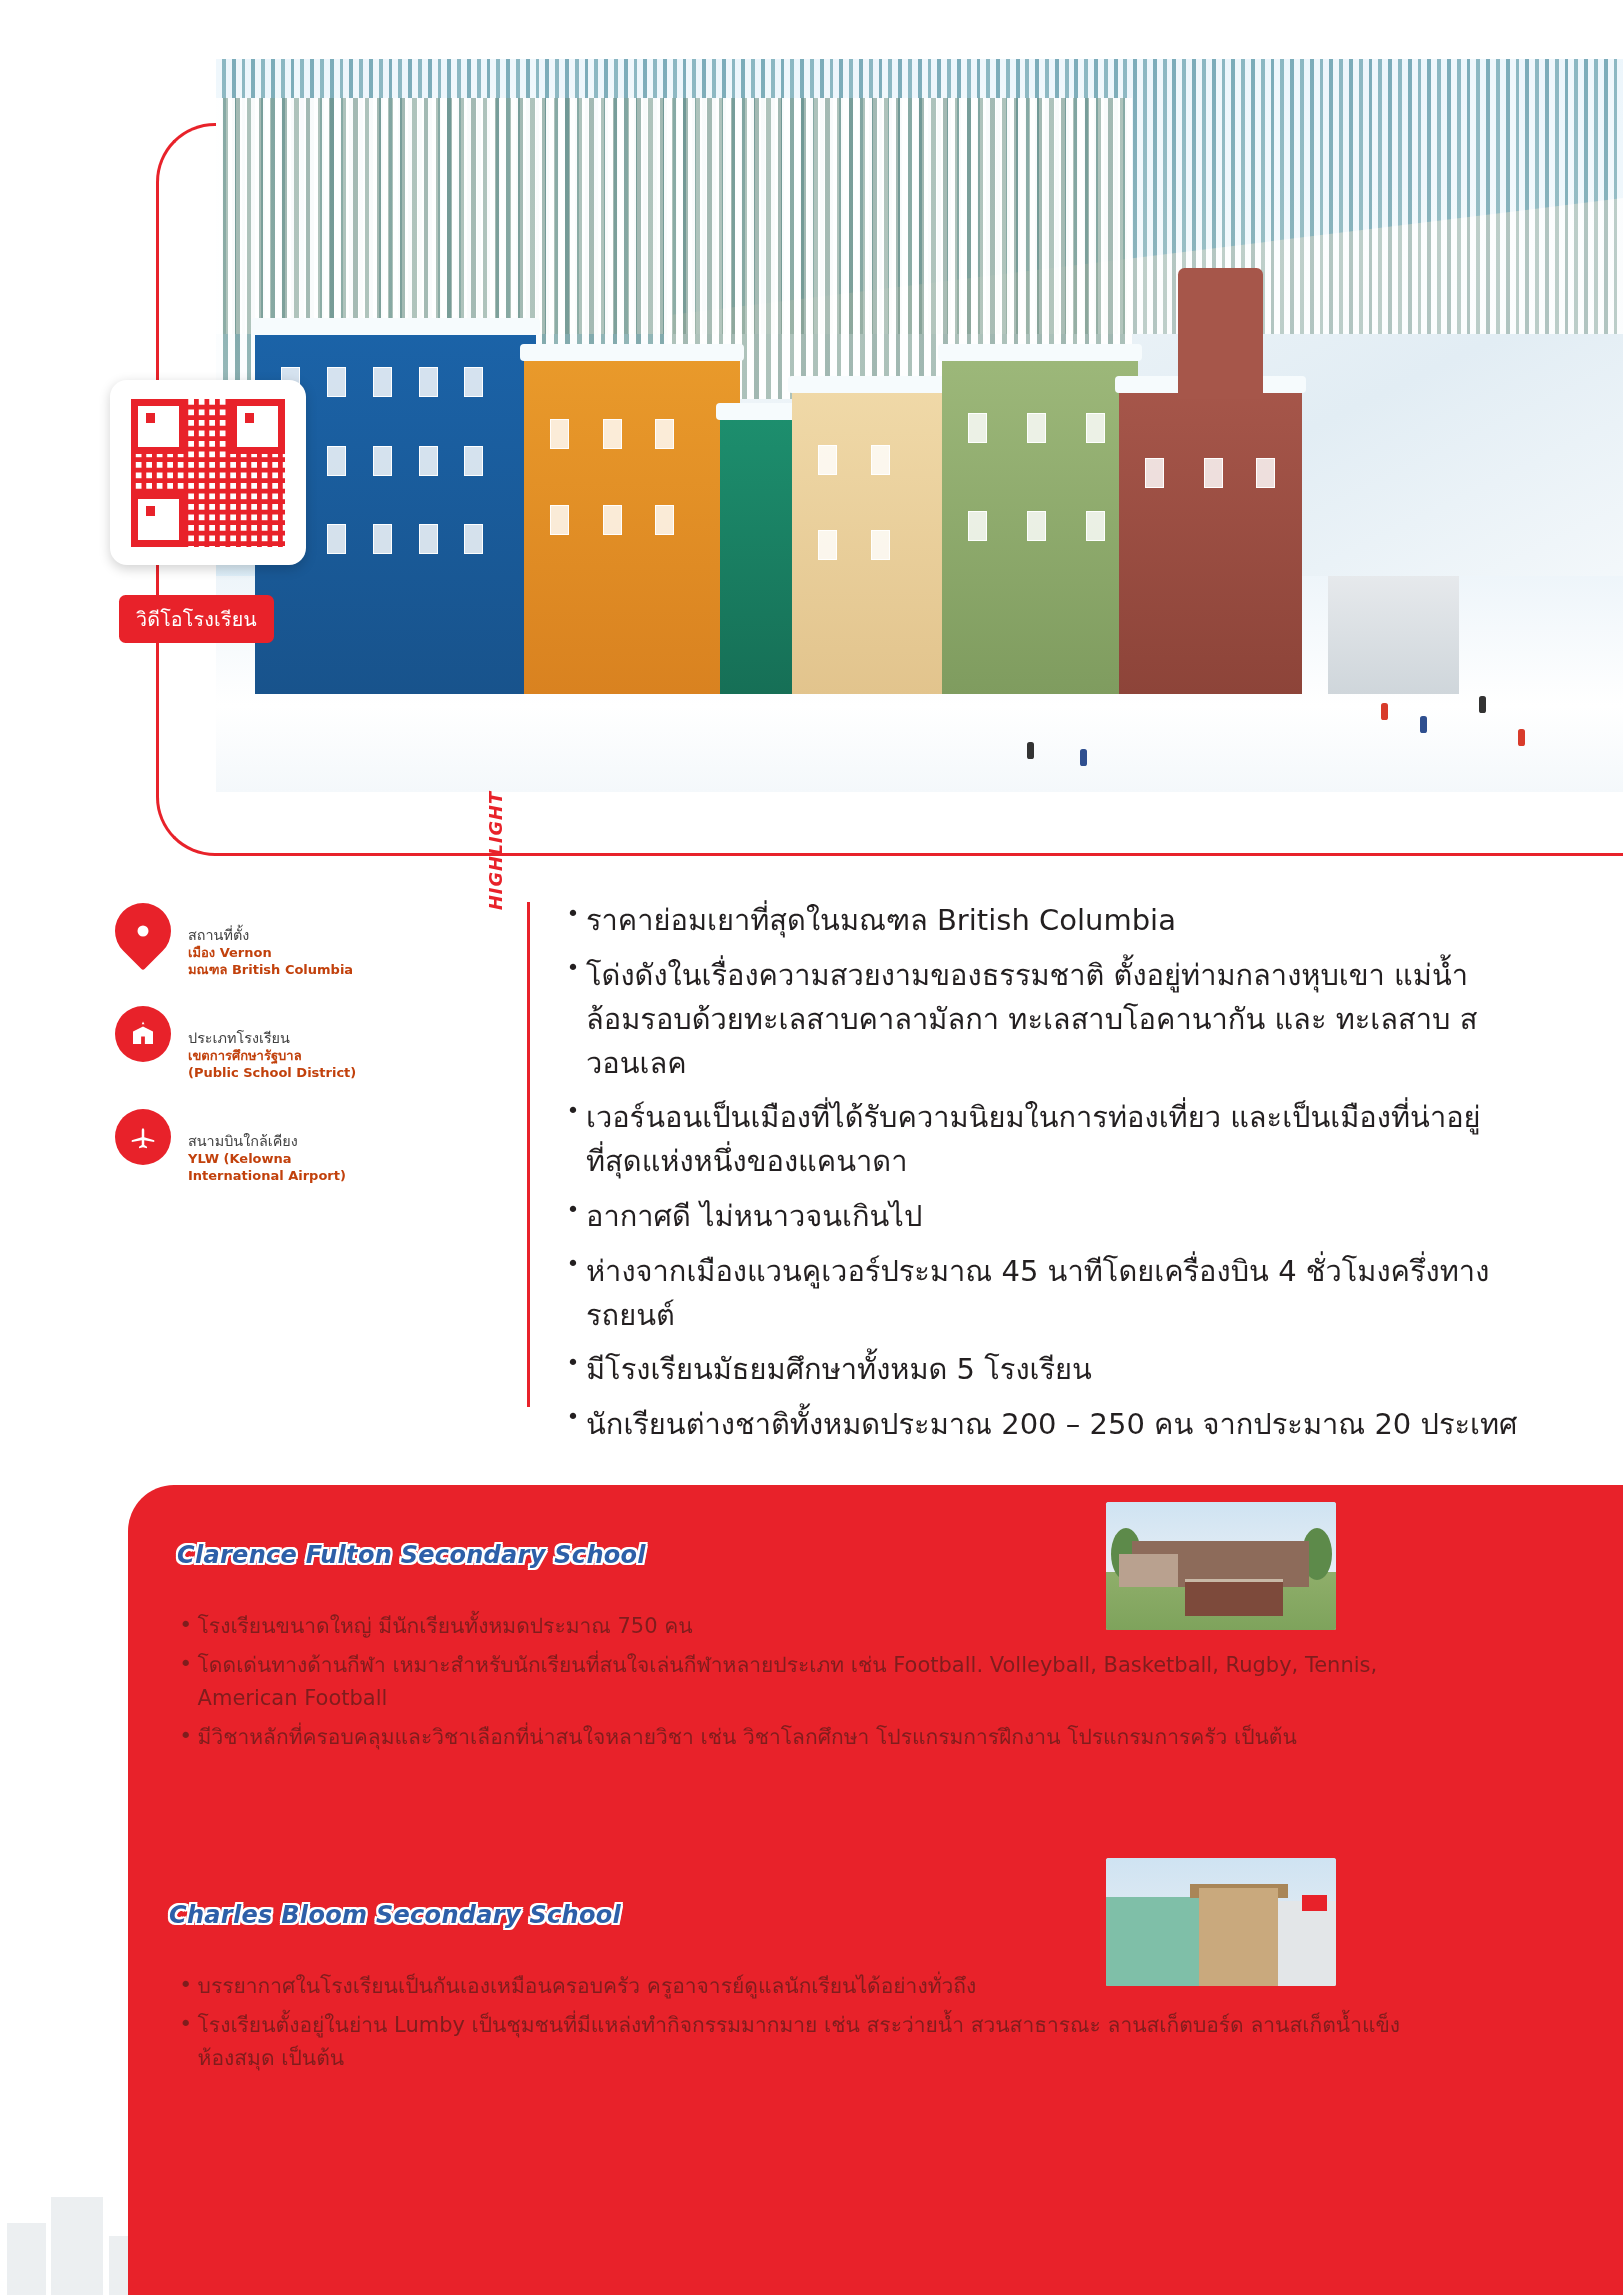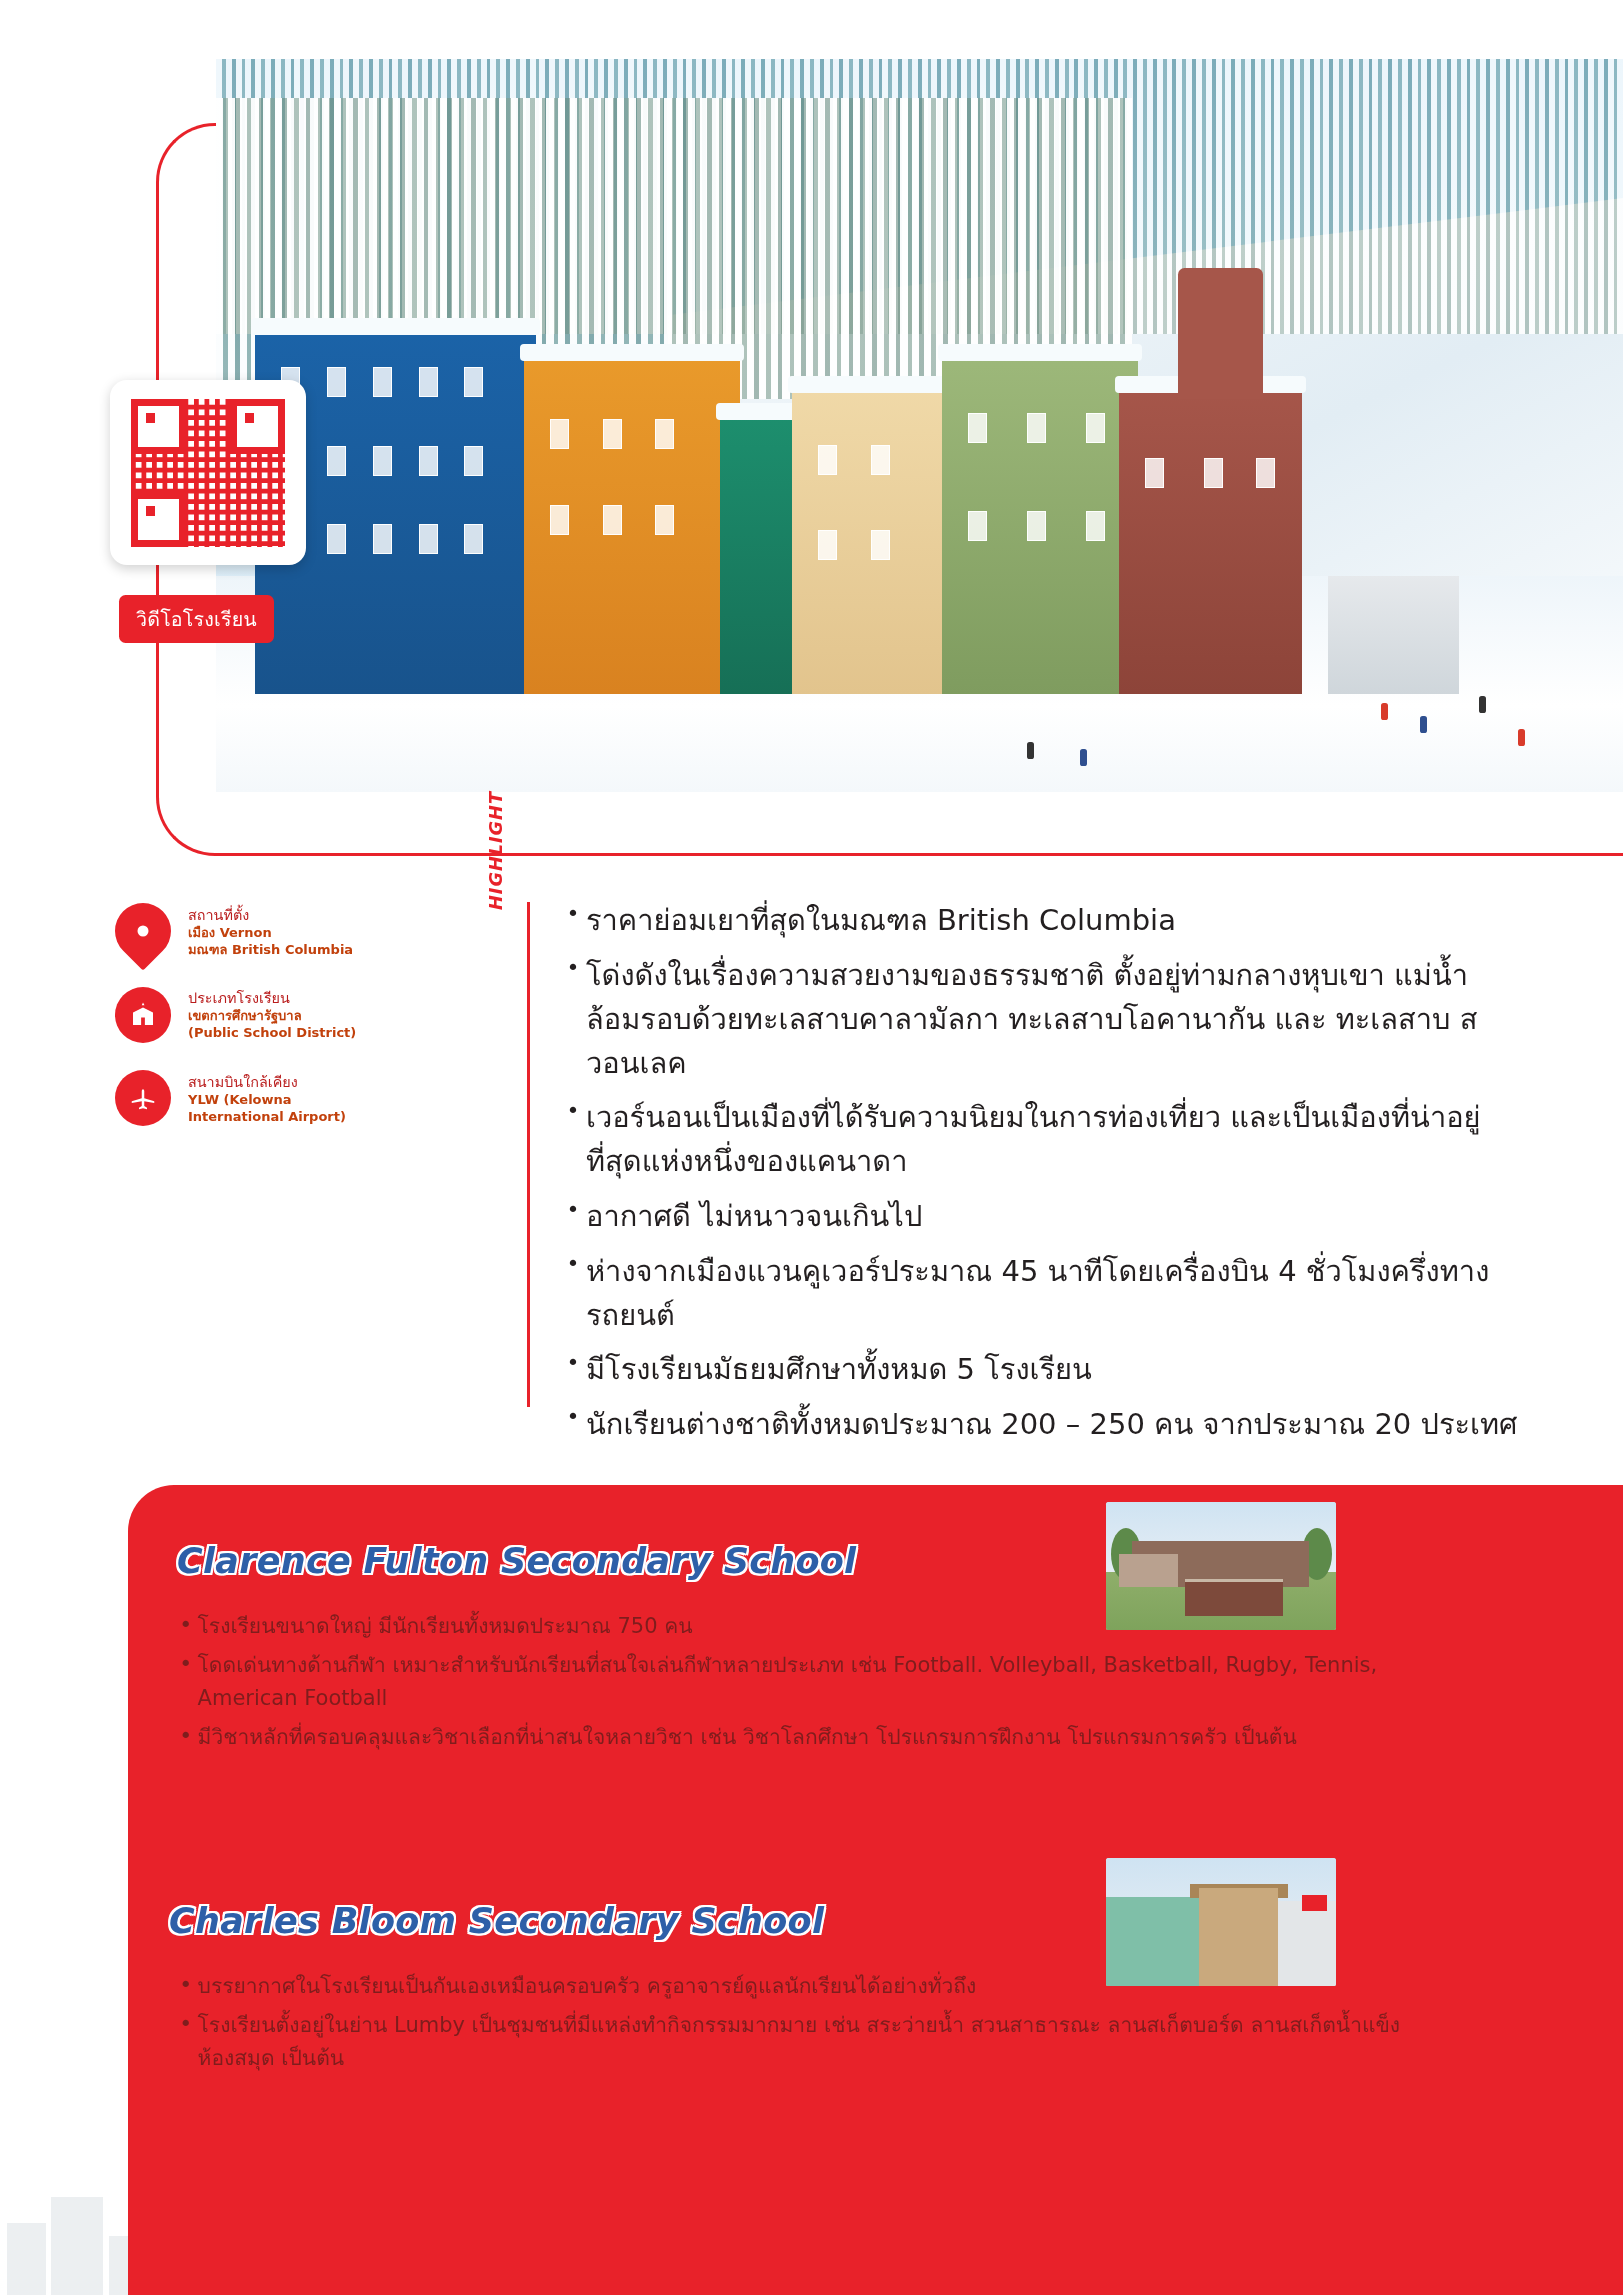--- a/index.html
+++ b/index.html
@@ -222,21 +222,21 @@
     background: #e8222a;
     display: flex; align-items: center; justify-content: center;
   }
   .fact .pin.drop {
     border-radius: 50% 50% 50% 2.6px;
     transform: rotate(-45deg);
   }
   .fact .pin.drop svg { transform: rotate(45deg); }
   .fact .txt { padding-top: 2.6px; }
   .fact .lbl {
-    font-size: 14.4px; color: #b91c1c; line-height: 1.25; margin-bottom: 1.3px;
+    font-size: 14.4px; color: #404040; line-height: 1.25; margin-bottom: 1.3px; margin-top: 20px;
   }
   .fact .val {
     font-size: 13px; color: #c2410c; font-weight: 700; line-height: 1.3;
   }
 
   
   .hl-rail {
     position: absolute;
     left: 527px; top: 902px;
     width: 3.3px; height: 505px;
@@ -284,21 +284,21 @@
     width: 1495px; height: 810px;
     background: #e8222a;
     border-radius: 46px 0 0 0;
     color: #ffffff;
     box-sizing: border-box;
   }
   .school-title {
     position: absolute;
     font-style: italic;
     font-weight: 700;
-    font-size: 35px;
+    font-size: 24px;
     color: #2d5fa8;
     letter-spacing: 0.3px;
     text-shadow:
       -2px -2px 0 #ffffff, 2px -2px 0 #ffffff,
       -2px  2px 0 #ffffff, 2px  2px 0 #ffffff,
       0 -2px 0 #ffffff, 0 2px 0 #ffffff,
       -2px 0 0 #ffffff, 2px 0 0 #ffffff;
     white-space: nowrap;
   }
   .s1-title { left: 177px; top: 1541px; }

